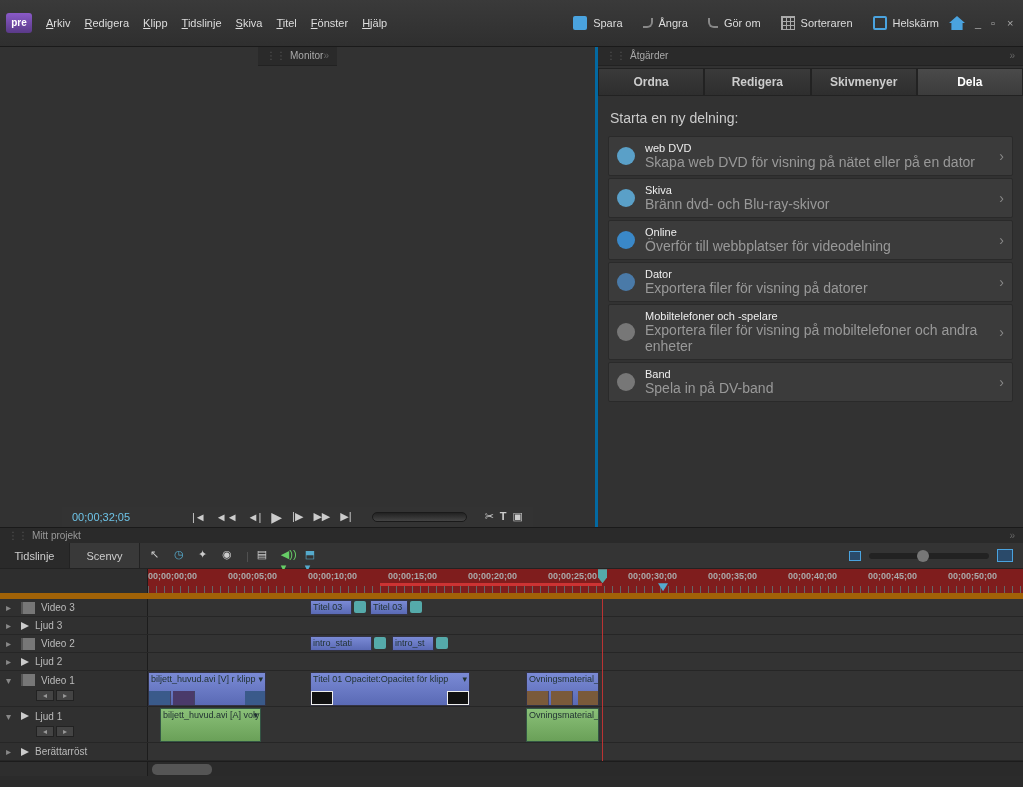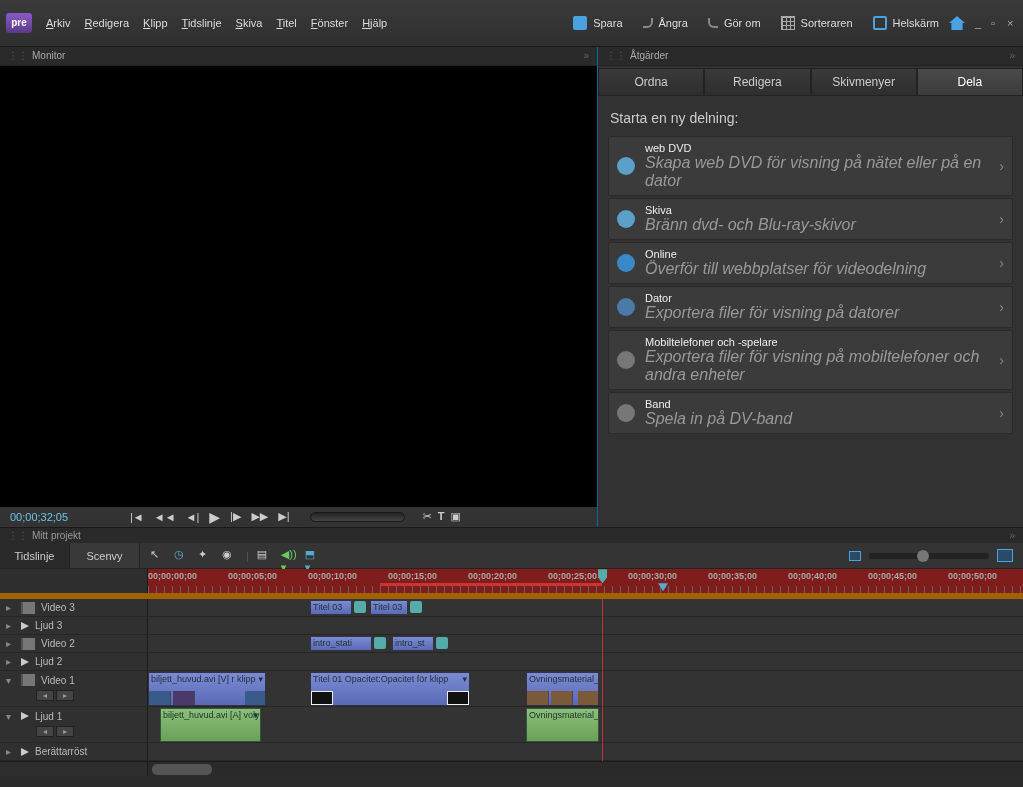--- a/index.html
+++ b/index.html
@@ -18,44 +18,44 @@
     .ico-undo, .ico-redo { border: 2px solid #888; border-top: none; border-left: none; border-radius: 0 0 6px 0; width: 10px; height: 10px; }
     .ico-redo { transform: scaleX(-1); }
     .ico-grid { border: 1px solid #aaa; background: repeating-linear-gradient(#aaa 0 1px, transparent 1px 4px), repeating-linear-gradient(90deg,#aaa 0 1px, transparent 1px 4px); }
     .ico-screen { border: 2px solid #4aa3df; border-radius: 2px; }
     .ico-home { width: 16px; height: 14px; background: #4aa3df; clip-path: polygon(50% 0,100% 50%,85% 50%,85% 100%,15% 100%,15% 50%,0 50%); }
     .winctrl { display: flex; gap: 6px; margin-left: 10px; }
     .winbtn { width: 10px; height: 10px; color: #aaa; font-size: 11px; line-height: 10px; cursor: pointer; }
 
     
     .mainrow { display: flex; flex: 0 0 480px; }
-    .monitor-panel { flex: 1; background: #323232; display: flex; flex-direction: column; border-right: 1px solid #0369a1; }
+    .monitor-panel { flex: 1; background: #323232; display: flex; flex-direction: column; border-right: 3px solid #0369a1; align-items: center; }
     .panel-header { height: 19px; background: #2a2a2a; padding: 0 8px; display: flex; align-items: center; font-size: 10px; color: #aaa; border-bottom: 1px solid #222; }
     .panel-grip { color: #555; margin-right: 4px; }
     .panel-more { margin-left: auto; color: #666; }
     .monitor-view { flex: 1; background: #000; margin: 0; }
     .transport { height: 20px; background: #333; display: flex; align-items: center; padding: 0 10px; gap: 10px; }
     .timecode { color: #6ec4e8; font-size: 11px; width: 80px; }
     .tctrls { display: flex; gap: 10px; align-items: center; margin-left: 30px; }
     .tbtn { color: #ccc; cursor: pointer; font-size: 11px; }
     .navslider { width: 95px; height: 10px; background: linear-gradient(#222,#444); border-radius: 5px; margin-left: 10px; border: 1px solid #1a1a1a; }
     .tool-right { display: flex; gap: 6px; margin-left: 8px; }
     
     
     .action-panel { width: 425px; background: #323232; display: flex; flex-direction: column; }
     .tabbar { height: 28px; display: flex; margin-top: 2px; }
-    .tab { flex: 1; display: flex; align-items: center; justify-content: center; background: linear-gradient(#3a3a3a,#2e2e2e); color: #ccc; font-size: 12px; font-weight: normal; border: 1px solid #222; cursor: pointer; }
+    .tab { flex: 1; display: flex; align-items: center; justify-content: center; background: linear-gradient(#3a3a3a,#2e2e2e); color: #ccc; font-size: 12px; font-weight: bold; border: 1px solid #222; cursor: pointer; }
     .tab.active { background: linear-gradient(#4a4a4a,#3c3c3c); color: #fff; }
     .share-body { flex: 1; padding: 10px 10px; }
     .share-title { color: #ccc; font-size: 14px; margin: 4px 2px 10px; }
     .share-item { display: flex; align-items: center; background: #3b3b3b; border: 1px solid #2a2a2a; border-radius: 2px; padding: 5px 8px; margin-bottom: 2px; cursor: pointer; }
     .share-ico { width: 18px; height: 18px; border-radius: 50%; margin-right: 10px; }
     .share-text { flex: 1; }
     .share-name { color: #eee; font-size: 11px; }
-    .share-desc { color: #999; font-size: 16px; font-style: italic; }
+    .share-desc { color: #999; font-size: 14px; }
     .chev { color: #888; font-size: 14px; }
 
     
     .projhdr { height: 18px; background: #2a2a2a; display: flex; align-items: center; padding: 0 8px; border-top: 1px solid #1a1a1a; font-size: 10px; color: #999; }
 
     
     .tlwrap { flex: 1; background: #2e2e2e; display: flex; flex-direction: column; }
     .tlbar { height: 26px; display: flex; align-items: center; background: #343434; border-bottom: 1px solid #222; }
     .tlbar .ltabs { display: flex; height: 100%; }
     .ltab { width: 70px; display: flex; align-items: center; justify-content: center; background: #393939; border-right: 1px solid #222; cursor: pointer; font-size: 11px; }

